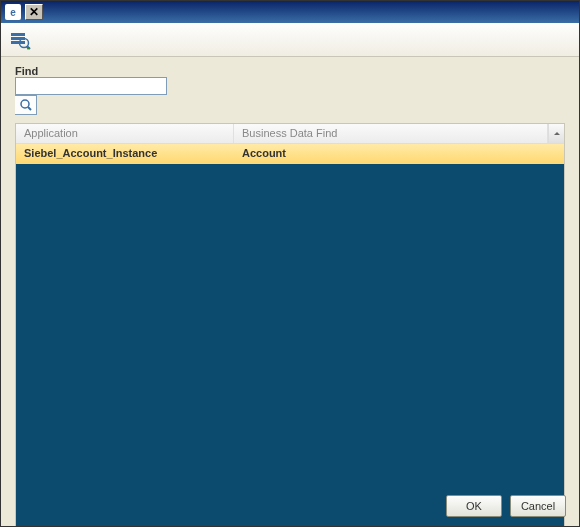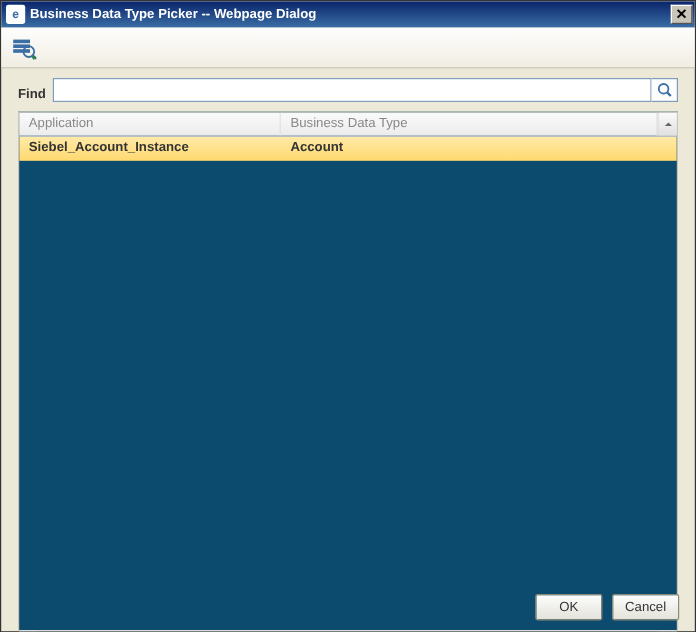--- a/index.html
+++ b/index.html
@@ -67,21 +67,22 @@
       height: 26px;
       display: flex;
       align-items: center;
       justify-content: center;
       cursor: pointer;
       border: 1px solid transparent;
     }
     .find-bar {
       margin: 8px 14px 8px 14px;
       display: flex;
-      align-items: flex-end;
+      align-items: flex-start;
+      flex-direction: column;
     }
     .find-label {
       font-weight: bold;
       margin-right: 6px;
       color: #333;
     }
     .find-input {
       flex: 1;
       height: 20px;
       border: 1px solid #7f9db9;
@@ -188,21 +189,20 @@
       font-size: 11px;
       color: #333;
     }
     svg { display: block; }
   </style>
 </head>
 <body>
 
 <div class="titlebar">
   <span class="titlebar-icon">e</span>
-  <span class="titlebar-text">Business Data Type Picker -- Webpage Dialog</span>
   <span class="titlebar-close">
     <span>✕</span>
   </span>
 </div>
 
 <div class="toolbar">
   <div class="toolbar-btn">
     <svg width="22" height="20" viewBox="0 0 22 20">
       <rect x="1" y="3" width="14" height="3" fill="#3a6ea5"></rect>
       <rect x="1" y="7" width="14" height="3" fill="#3a6ea5"></rect>
@@ -221,21 +221,21 @@
     <svg width="14" height="14" viewBox="0 0 14 14">
       <circle cx="6" cy="6" r="4" fill="none" stroke="#3a6ea5" stroke-width="1.5"></circle>
       <line x1="9" y1="9" x2="12" y2="12" stroke="#3a6ea5" stroke-width="2"></line>
     </svg>
   </div>
 </div>
 
 <div class="list-container">
   <div class="list-header">
     <div class="list-header-cell col-app">Application</div>
-    <div class="list-header-cell col-type">Business Data Type</div>
+    <div class="list-header-cell col-type">Business Data Find</div>
     <div class="scrollbar-corner-top">
       <svg width="8" height="8" viewBox="0 0 8 8">
           <path d="M1 5 L4 2 L7 5 Z" fill="#666"></path>
         </svg>
     </div>
   </div>
   <div class="list-body">
     <div class="list-row selected">
       <div class="list-cell col-app">Siebel_Account_Instance</div>
       <div class="list-cell col-type">Account</div>

